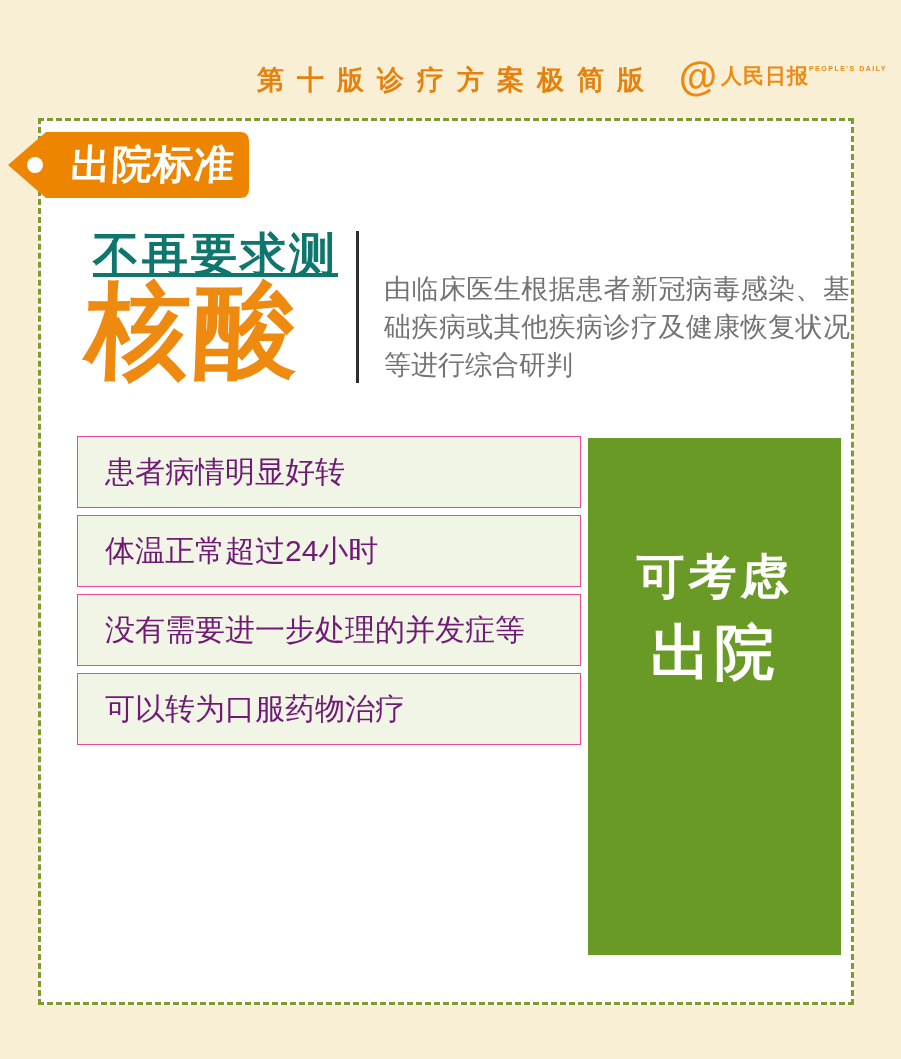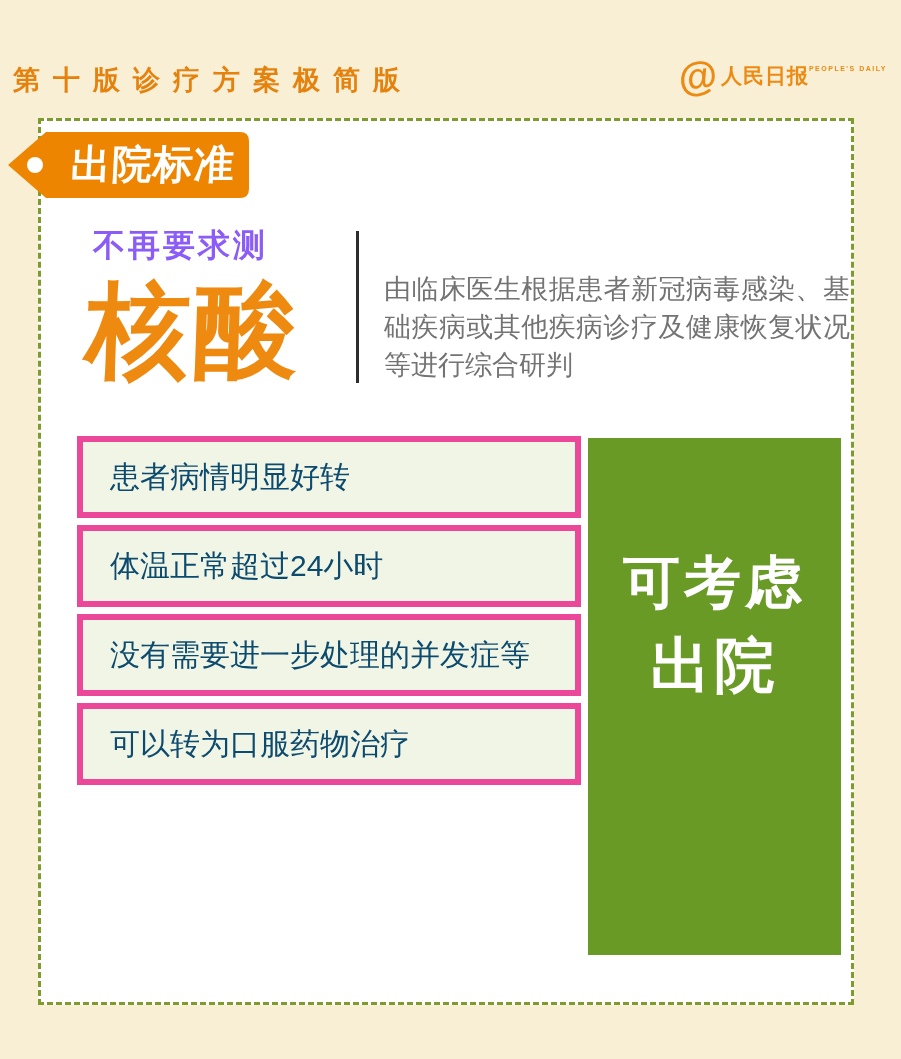--- a/index.html
+++ b/index.html
@@ -10,20 +10,21 @@
     position:relative;
     width:901px; height:1059px;
     background:#f8efd5;
     overflow:hidden;
     margin:0 auto;
   }
 
   
   .header-title {
     position:absolute; top:62px; left:0; width:100%;
+    text-align:center;
     font-size:27px; font-weight:bold;
     color:#e5820e;
     letter-spacing:13px;
     text-indent:13px;
   }
   .logo {
     position:absolute; top:56px; right:14px;
     display:flex; align-items:center; gap:4px;
     color:#ed8a12;
   }
@@ -55,22 +56,23 @@
     position:absolute; left:56px; top:0; width:186px; height:66px;
     display:flex; align-items:center; justify-content:center;
     color:#ffffff; font-size:40px; font-weight:bold;
     letter-spacing:1px;
     transform:skewX(-3deg);
   }
 
   
   .heading-line1 {
     position:absolute; left:93px; top:224px;
-    font-size:32px; font-weight:bold; color:#8b5cf6;
+    font-size:46px; font-weight:bold; color:#0f766e;
     letter-spacing:3px;
+    text-decoration:underline;
   }
   .heading-line2 {
     position:absolute; left:86px; top:262px;
     font-size:104px; font-weight:900; color:#ee8a10;
     letter-spacing:4px;
     transform:skewX(-2deg);
   }
   .v-divider {
     position:absolute; left:356px; top:231px;
     width:3px; height:152px; background:#2d2d2d;
@@ -81,39 +83,39 @@
     font-size:27px; line-height:38px; color:#737373;
     text-align:justify;
   }
 
   
   .criteria-list {
     position:absolute; left:77px; top:436px;
     width:504px;
   }
   .criteria-box {
-    border:6px solid #ec4899;
+    border:1px solid #ec4899;
     background:#f0f5e6;
-    color:#0c4a6e;
+    color:#701a75;
     font-size:30px; line-height:36px;
     padding:17px 14px 17px 27px;
     margin-bottom:7px;
   }
 
   
   .conclusion {
     position:absolute; left:588px; top:438px;
     width:253px; height:517px;
     background:#6a9a26;
     text-align:center;
     color:#ffffff;
   }
   .conclusion .line1 {
     margin-top:107px;
-    font-size:57px; font-weight:bold;
+    font-size:48px; font-weight:bold;
     letter-spacing:4px;
   }
   .conclusion .line2 {
     margin-top:4px;
     font-size:60px; font-weight:900;
     letter-spacing:4px;
   }
 </style>
 </head>
 <body>

